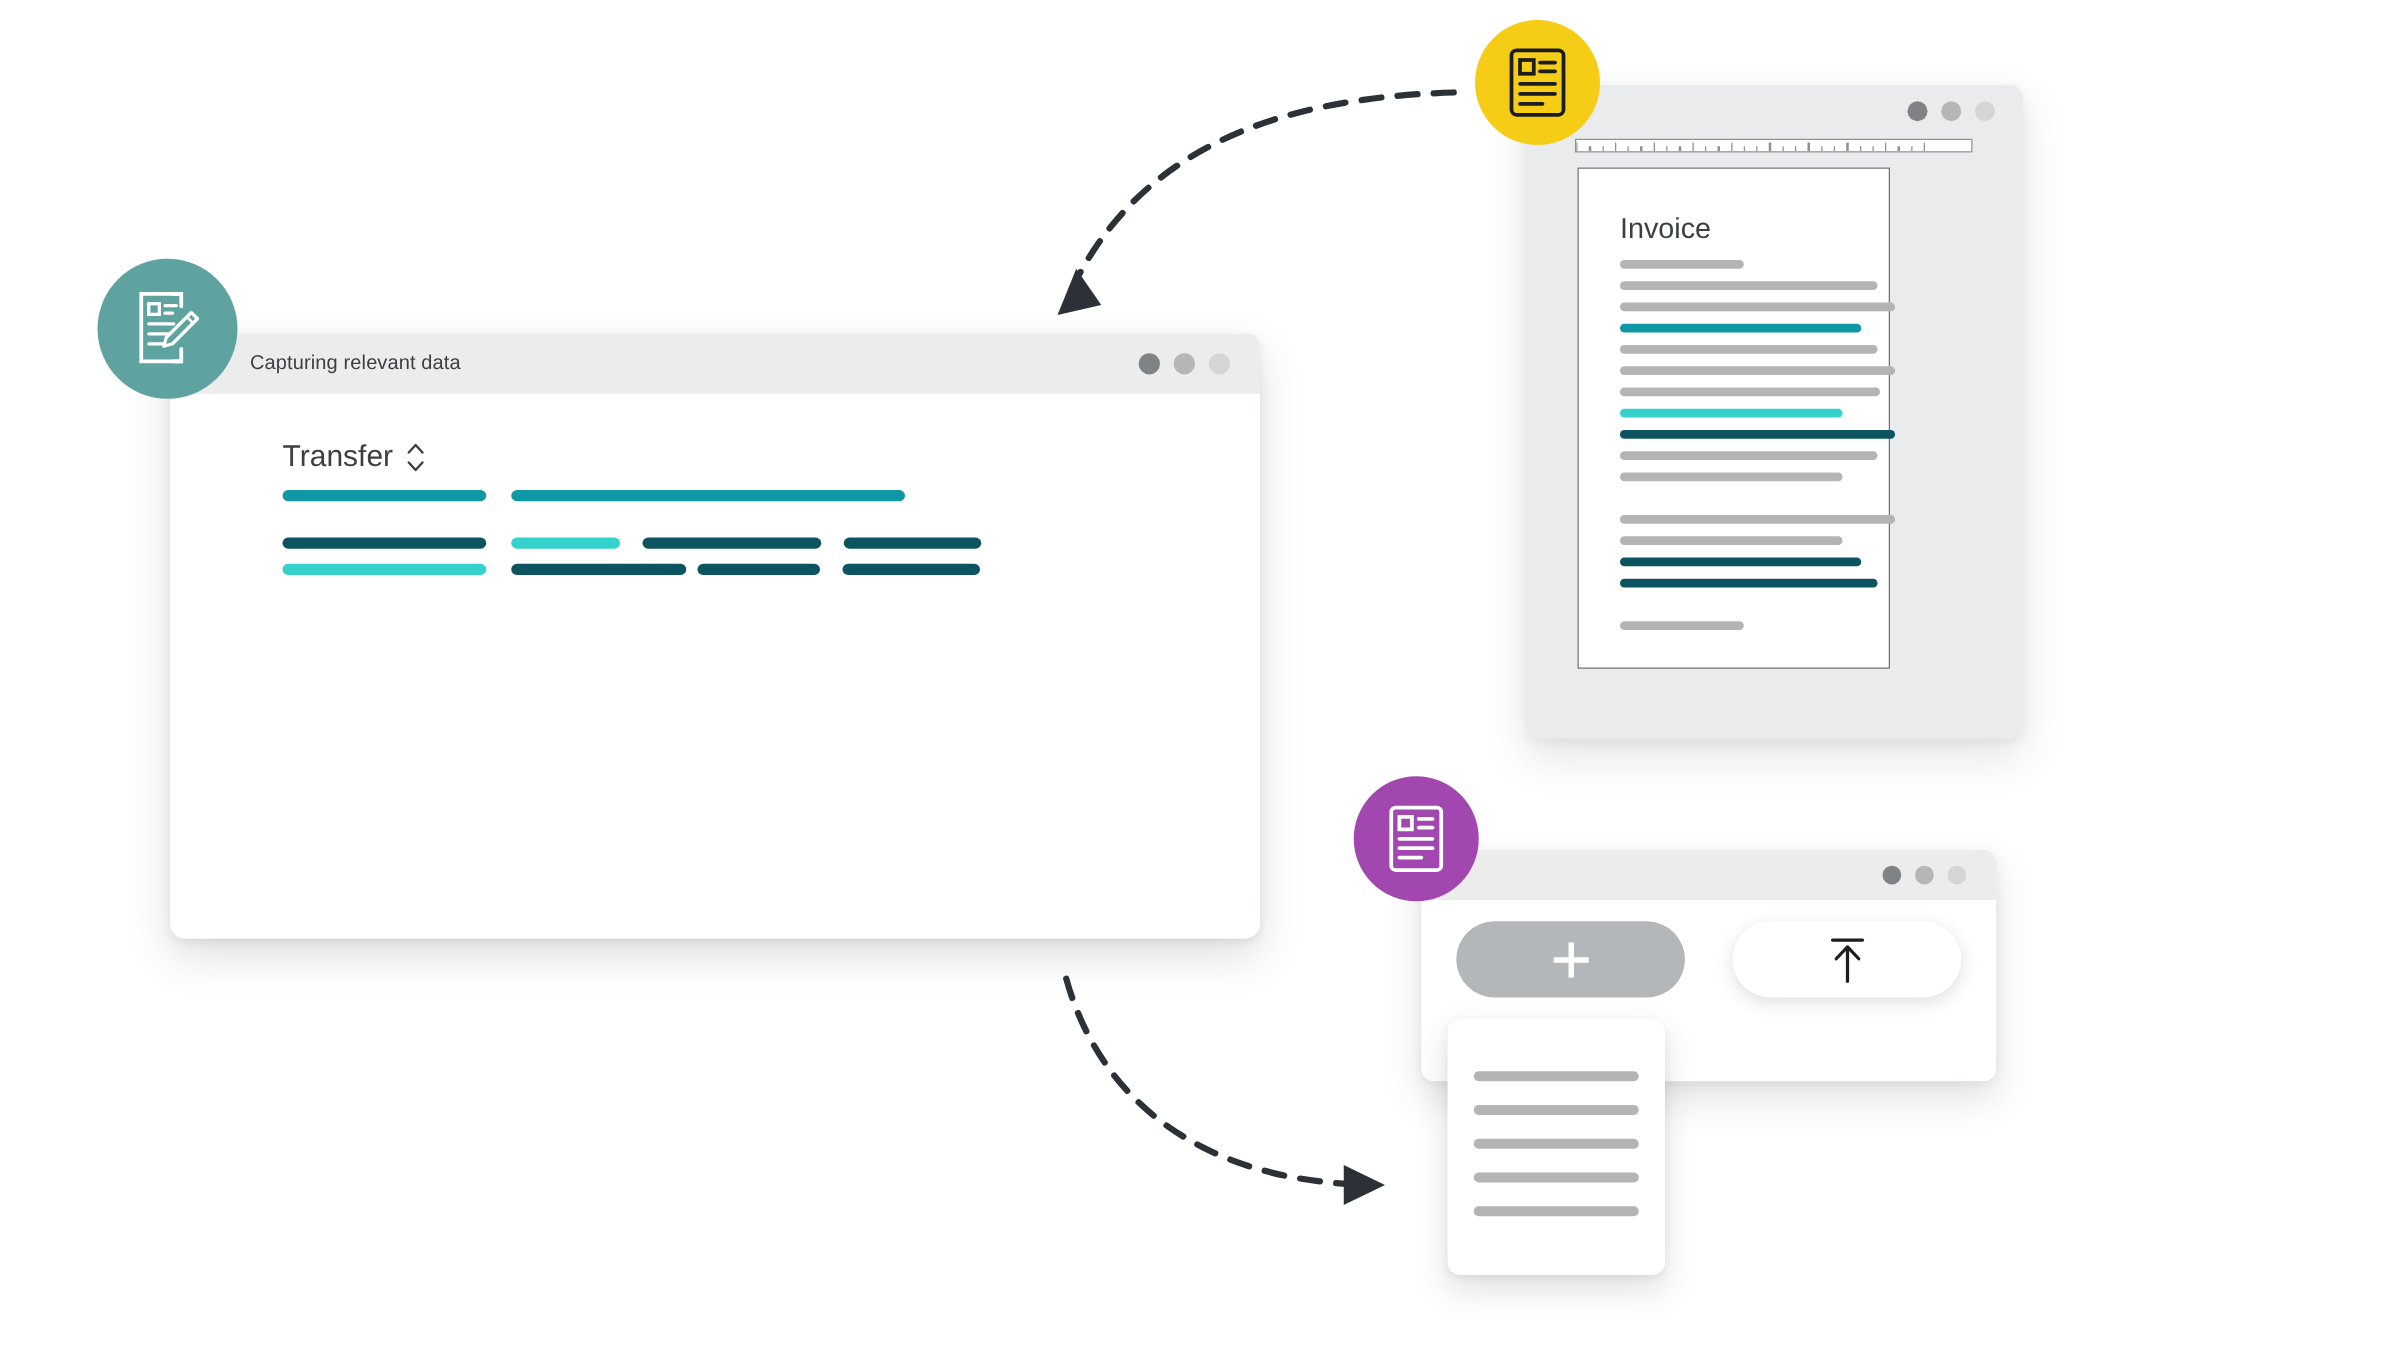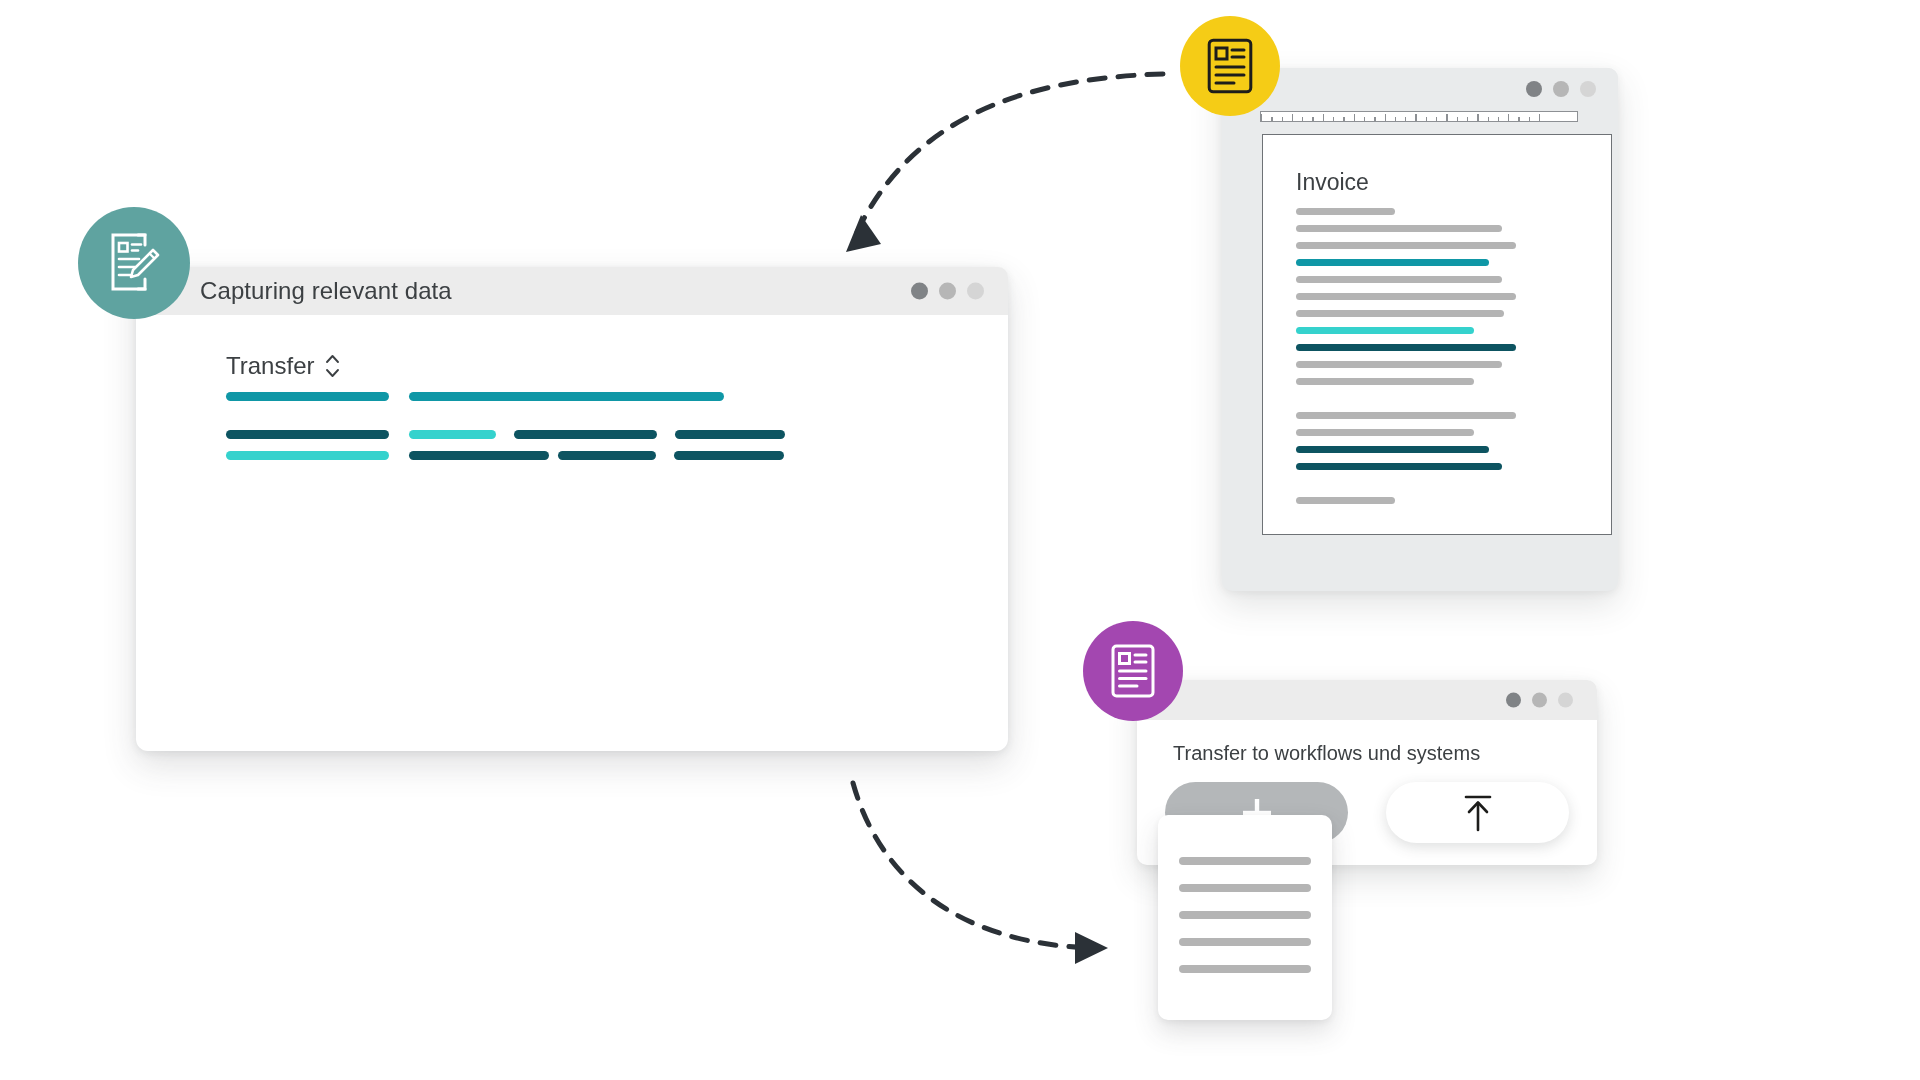--- a/index.html
+++ b/index.html
@@ -13,21 +13,21 @@
 
   
   .win { position: absolute; background: #ffffff; }
   .win-bar {
     position: relative;
     background: #ececec;
     display: flex; align-items: center;
     border-top-left-radius: 10px; border-top-right-radius: 10px;
   }
   .win-title {
-    font-size: 24px; color: #3c4043; letter-spacing: .1px;
+    font-size: 16px; color: #3c4043; letter-spacing: .1px;
     white-space: nowrap;
   }
   .dots { position: absolute; display: flex; gap: 11px; align-items: center; }
   .dot { border-radius: 50%; display: block; }
 
   
   .badge {
     position: absolute; border-radius: 50%;
     display: flex; align-items: center; justify-content: center;
     z-index: 6;
@@ -74,21 +74,21 @@
   #invoice-window .dots { right: 22px; top: 50%; transform: translateY(-50%); }
   .ruler {
     position: absolute; left: 38px; top: 43px; width: 318px; height: 11px;
     border: 1.3px solid #8d9094; background: #ffffff;
     display: flex; align-items: flex-end; overflow: hidden;
   }
   .ruler i { display: block; width: 1.3px; background: #8d9094; margin-right: 9px; }
   .ruler i.t { height: 7px; }
   .ruler i.s { height: 4px; }
   .page {
-    position: absolute; left: 40px; top: 66px; width: 350px; height: 401px;
+    position: absolute; left: 40px; top: 66px; width: 250px; height: 401px;
     background: #ffffff; border: 1.4px solid #6e7276;
     padding: 34px 24px 0 33px;
   }
   .page h2 { font-size: 23px; font-weight: 400; color: #3c4043; margin-bottom: 12px; }
   .iline { height: 7px; border-radius: 4px; margin-bottom: 10px; }
 
   
   #transfer-window {
     left: 1137px; top: 680px; width: 460px; height: 185px;
     border-radius: 10px;
@@ -213,21 +213,20 @@
   </div>
 
   <div class="win" id="transfer-window">
     <div class="win-bar">
       <div class="dots">
         <span class="dot" style="width:15px;height:15px;background:#808386;"></span>
         <span class="dot" style="width:15px;height:15px;background:#b6b6b6;"></span>
         <span class="dot" style="width:15px;height:15px;background:#d5d5d5;"></span>
       </div>
     </div>
-    <div class="transfer-title">Transfer to workflows und systems</div>
     <div class="tbtns">
       <button class="tbtn add">
         <svg width="38" height="38" viewBox="0 0 38 38">
           <line x1="19" y1="5" x2="19" y2="33" stroke="#ffffff" stroke-width="4.4"></line>
           <line x1="5" y1="19" x2="33" y2="19" stroke="#ffffff" stroke-width="4.4"></line>
         </svg>
       </button>
       <button class="tbtn upload">
         <svg width="36" height="42" viewBox="0 0 36 42">
           <line x1="6" y1="5" x2="30" y2="5" stroke="#1d1d1b" stroke-width="2.6" stroke-linecap="round"></line>

